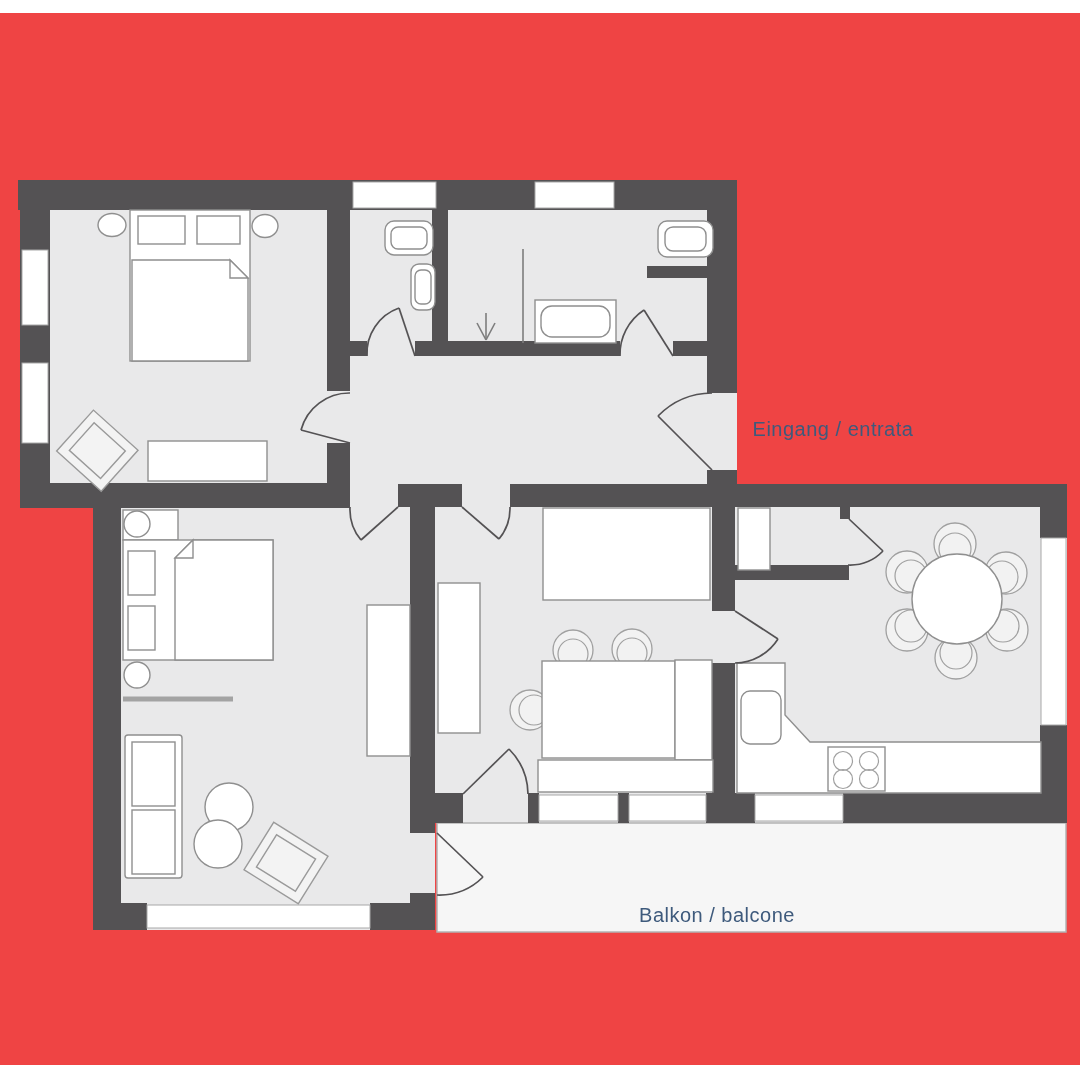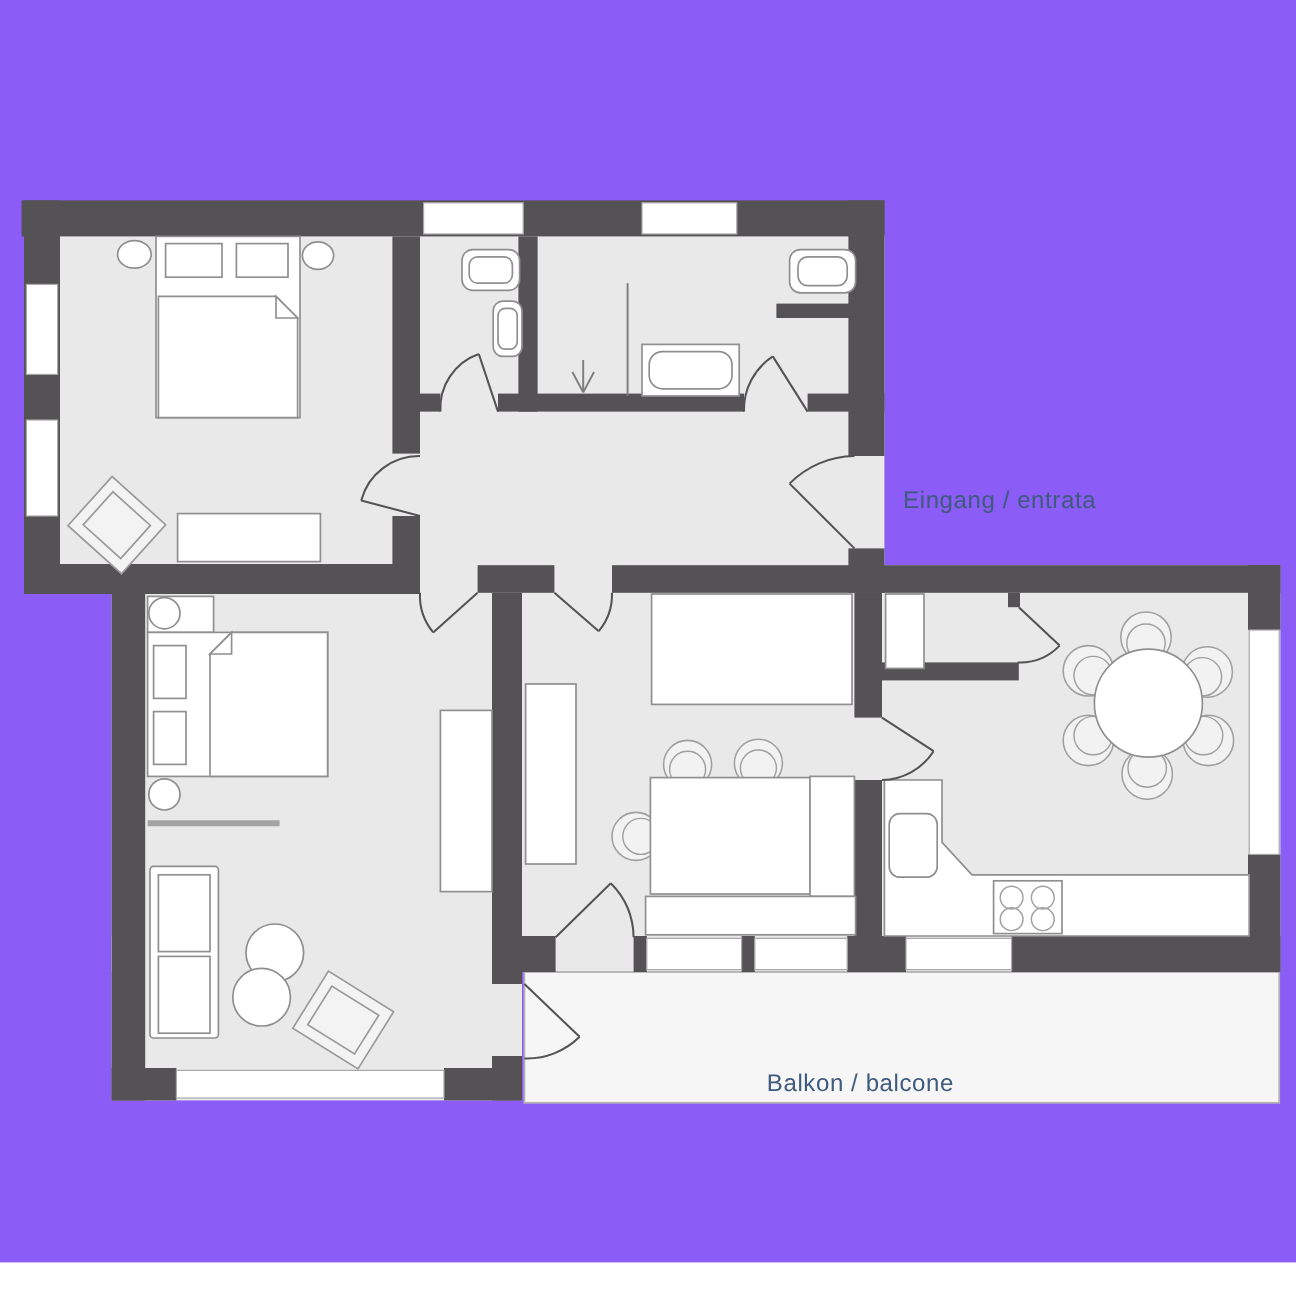--- a/index.html
+++ b/index.html
@@ -1,17 +1,17 @@
 <!DOCTYPE html>
 <html><head>
 <meta charset="utf-8">
 <style>
   html,body{margin:0;padding:0;background:#fff;width:1080px;height:1080px;overflow:hidden;}
-  #stage{position:relative;width:1080px;height:1052px;background:#8b5cf6;
-         font-family:"Liberation Sans","DejaVu Sans",sans-serif;}
+  #stage{position:relative;width:1080px;height:1052px;background:#ef4444;
+         font-family:"Liberation Sans","DejaVu Sans",sans-serif;margin-top:13px;}
   svg{position:absolute;left:0;top:0;}
   .floor{fill:#e9e9ea;}
   .balcony{fill:#f6f6f6;stroke:#b3b3b3;stroke-width:1.5;}
   .wall{fill:#545254;}
   .win{fill:#ffffff;stroke:#a8a8a8;stroke-width:1;}
   .furn{fill:#ffffff;stroke:#8f8f8f;stroke-width:1.4;}
   .furnlight{fill:#f3f3f3;stroke:#9a9a9a;stroke-width:1.4;}
   .chair{fill:#f2f2f2;stroke:#a0a0a0;stroke-width:1.3;}
   .chairin{fill:none;stroke:#a0a0a0;stroke-width:1.2;}
   .door{fill:none;stroke:#545254;stroke-width:1.7;}

